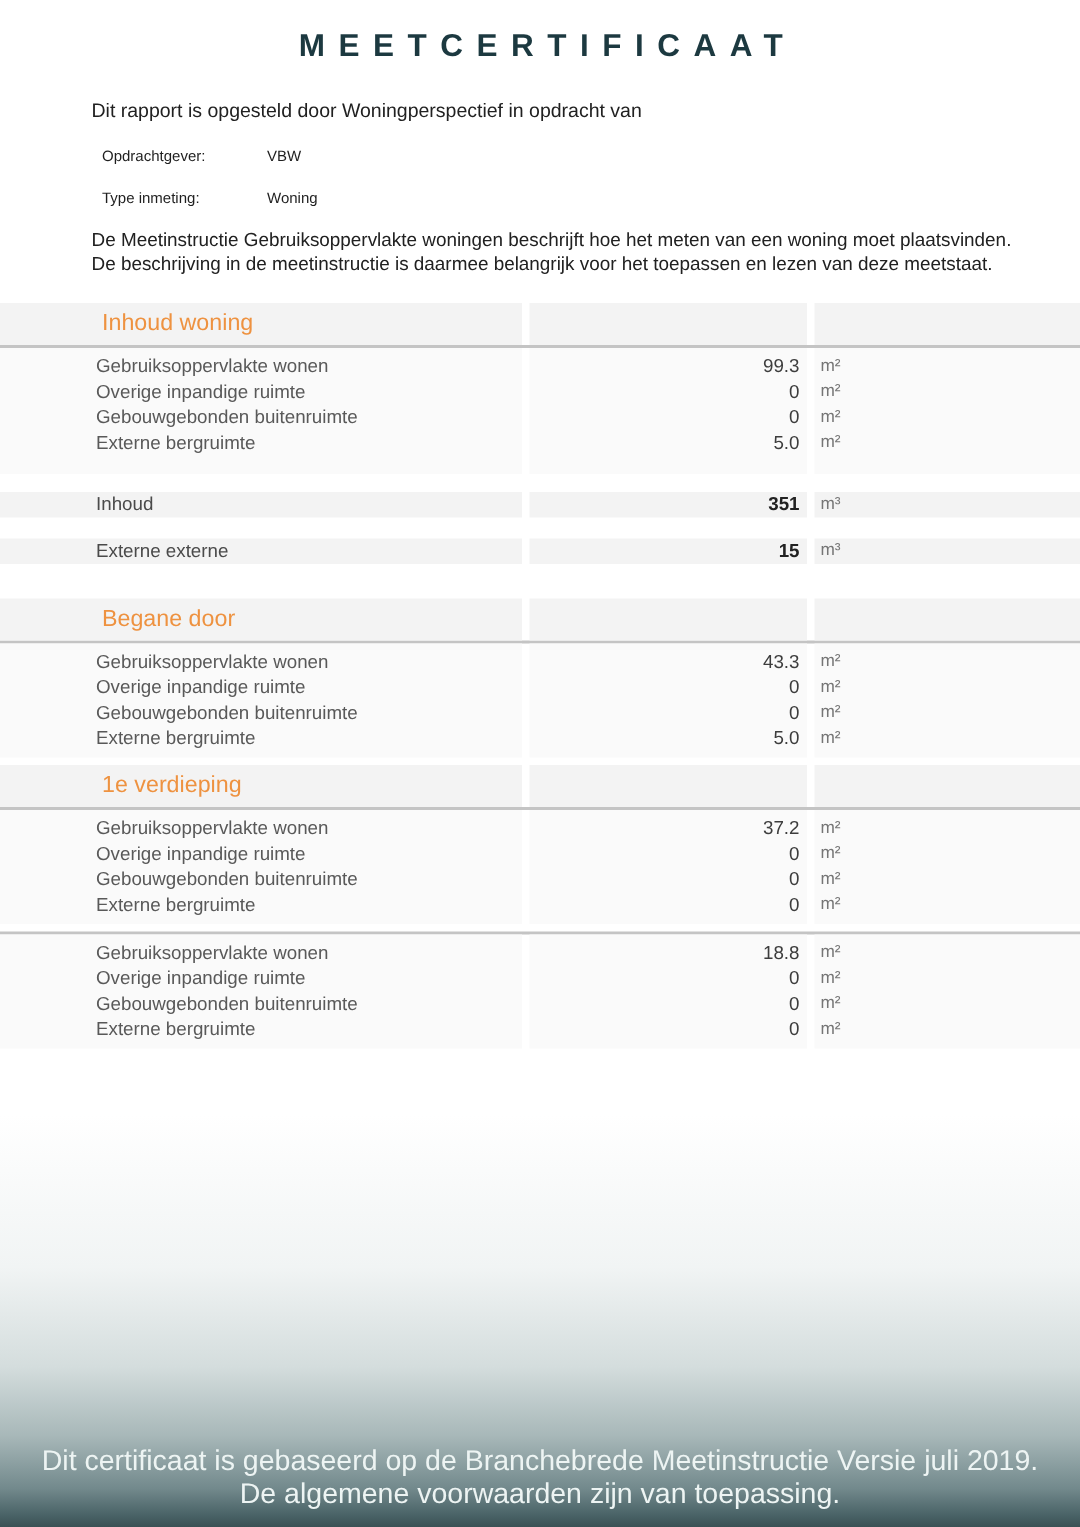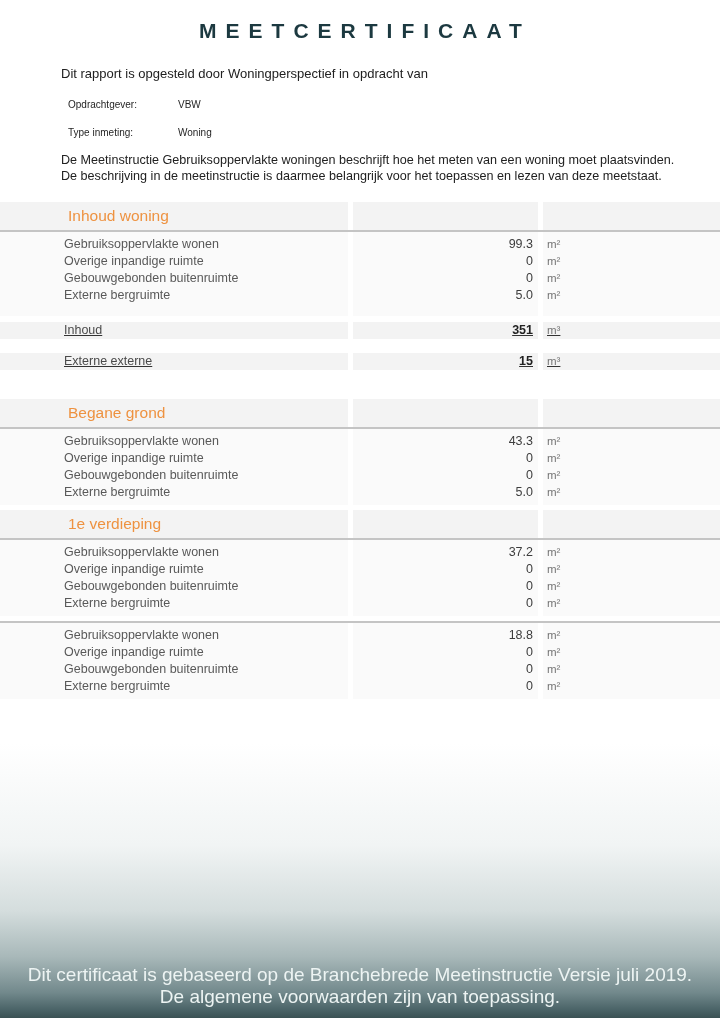--- a/index.html
+++ b/index.html
@@ -60,21 +60,21 @@
   }
   .rule { width:720px; height:2px; background:#c4c4c4; }
 
   .data-band .cell { background:#fafafa; padding-top:4px; padding-bottom:4px; }
   .has-totals .data-band .cell { padding-bottom:12px; }
   .row-label, .row-value, .row-unit { line-height:17px; font-size:12.5px; }
   .row-label { padding-left:64px; color:#595959; }
   .row-value { text-align:right; padding-right:5px; color:#3d3d3d; }
   .row-unit  { padding-left:4px; color:#757575; font-size:11.5px; }
 
-  .total-band { height:28px; margin-top:6px; align-items:flex-start;text-decoration:underline; }
+  .total-band { height:28px; margin-top:6px; align-items:center; }
   .total-band .cell { display:flex; align-items:center; }
   .total-band + .total-band { margin-top:3px; }
   .total-band .row-label { color:#4a4a4a; width:100%; }
   .total-band .row-value { font-weight:bold; color:#222; width:100%; }
   .total-band .row-unit { width:100%; }
 
   .footer {
     position:absolute; left:0; right:0; bottom:10px;
     text-align:center;
     color:#edf4f3;
@@ -161,21 +161,21 @@
           </div>
           <div class="colgap"></div>
           <div class="cell c3">
             <div class="row-unit">m³</div>
           </div>
         </div>
       </div>
       <div class="section">
         <div class="band head-band">
           <div class="cell c1">
-            <h2 class="sec-heading">Begane grond</h2>
+            <h2 class="sec-heading">Begane door</h2>
           </div>
           <div class="colgap"></div>
           <div class="cell c2"></div>
           <div class="colgap"></div>
           <div class="cell c3"></div>
         </div>
         <div class="rule"></div>
         <div class="band data-band">
           <div class="cell c1">
             <div class="row-label">Gebruiksoppervlakte wonen</div>

